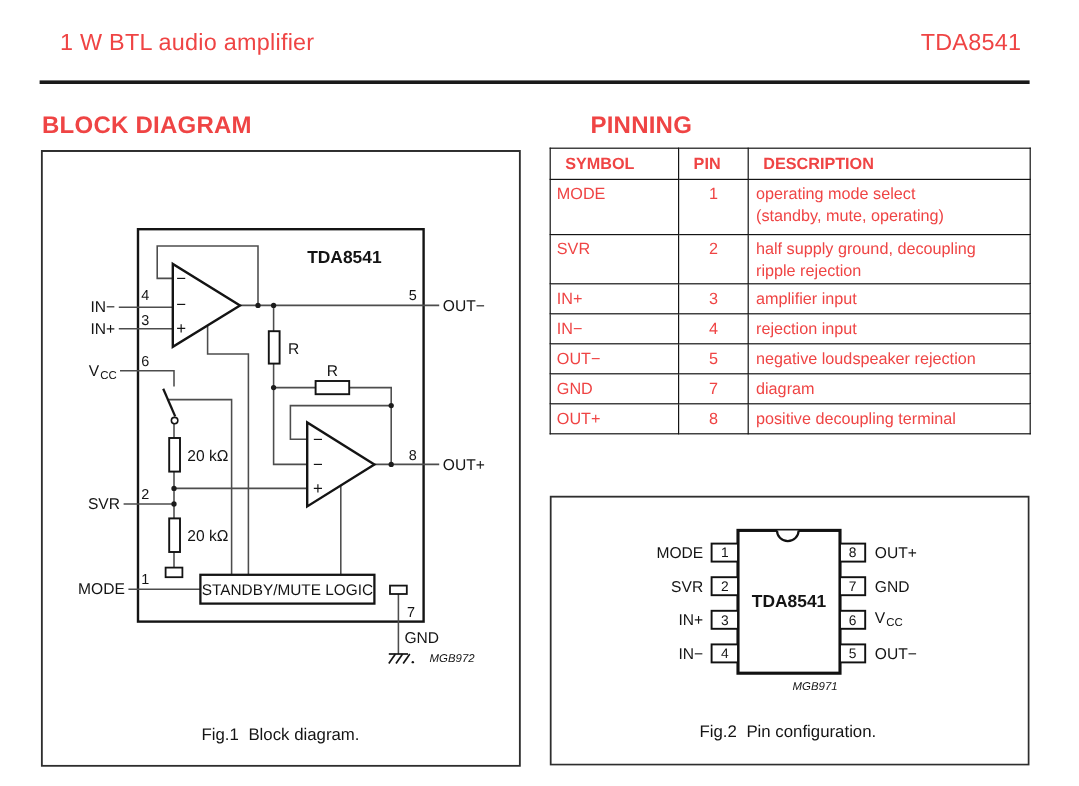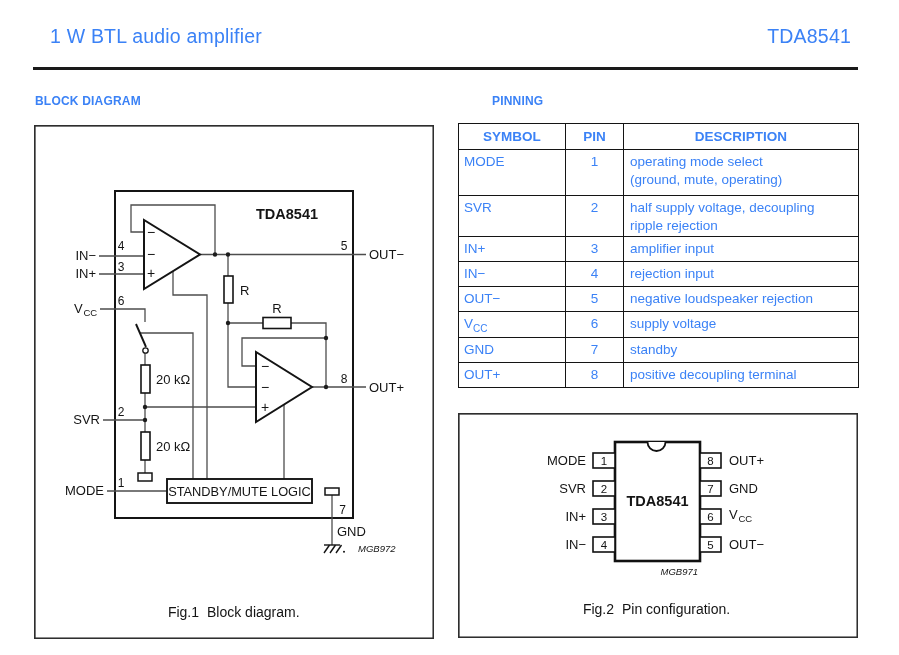--- a/index.html
+++ b/index.html
@@ -1,35 +1,35 @@
 <!DOCTYPE html>
 <html><head>
 <meta charset="utf-8">
 <style>
   html,body{margin:0;padding:0;background:#fff;}
   .page{
     position:relative;width:899px;height:655px;background:#fff;
-    font-family:"Liberation Sans","DejaVu Sans",sans-serif;color:#3b82f6;overflow:hidden;
+    font-family:"Liberation Sans","DejaVu Sans",sans-serif;color:#ef4444;overflow:hidden;
   }
   .doc-title{position:absolute;left:50px;top:25px;font-size:19.5px;letter-spacing:.2px;}
   .part-number{position:absolute;right:48px;top:25px;font-size:19.5px;letter-spacing:.2px;}
   .header-rule{position:absolute;left:33px;top:67px;width:825px;height:3px;background:#1a1a1a;}
-  .section-heading{position:absolute;top:94px;font-size:12px;font-weight:bold;letter-spacing:.2px;}
+  .section-heading{position:absolute;top:94px;font-size:20px;font-weight:bold;letter-spacing:.2px;}
   .section-heading.left{left:35px;}
   .section-heading.right{left:457px;padding-left:35px;}
   svg{position:absolute;}
   svg text{font-family:"Liberation Sans","DejaVu Sans",sans-serif;fill:#141414;}
   .pinning-table{
     position:absolute;left:458px;top:123px;width:400px;
     border-collapse:collapse;table-layout:fixed;font-size:13.5px;line-height:1.3;
   }
   .pinning-table th,.pinning-table td{
     border:1.6px solid #141414;vertical-align:top;padding:3px 4px 2px 5px;
   }
-  .pinning-table th{font-weight:bold;text-align:center;height:21px;vertical-align:middle;padding:2px 2px;}
+  .pinning-table th{font-weight:bold;text-align:left;height:21px;vertical-align:middle;padding:2px 12px;}
   .pinning-table td.pin{text-align:center;padding-left:2px;padding-right:2px;}
   .pinning-table td{height:19px;}
   .pinning-table tr.tall2 td{height:40px;}
   .pinning-table tr.tall1 td{height:34px;}
   .pinning-table td.desc{padding-left:6px;margin-left:48px;}
   sub{font-size:10px;}
 </style>
 </head>
 <body>
 
@@ -158,55 +158,50 @@
         <tr>
       <th>SYMBOL</th>
       <th>PIN</th>
       <th>DESCRIPTION</th>
     </tr>
     <tr class="tall2">
       <td>MODE</td>
       <td class="pin">1</td>
       <td class="desc">
         <div>operating mode select</div>
-        <div>(ground, mute, operating)</div>
+        <div>(standby, mute, operating)</div>
       </td>
     </tr>
     <tr class="tall1">
       <td>SVR</td>
       <td class="pin">2</td>
       <td class="desc">
-        <div>half supply voltage, decoupling</div>
+        <div>half supply ground, decoupling</div>
         <div>ripple rejection</div>
       </td>
     </tr>
     <tr>
       <td>IN+</td>
       <td class="pin">3</td>
       <td class="desc">amplifier input</td>
     </tr>
     <tr>
       <td>IN−</td>
       <td class="pin">4</td>
       <td class="desc">rejection input</td>
     </tr>
     <tr>
       <td>OUT−</td>
       <td class="pin">5</td>
       <td class="desc">negative loudspeaker rejection</td>
     </tr>
     <tr>
-      <td><span>V</span><sub>CC</sub></td>
-      <td class="pin">6</td>
-      <td class="desc">supply voltage</td>
-    </tr>
-    <tr>
       <td>GND</td>
       <td class="pin">7</td>
-      <td class="desc">standby</td>
+      <td class="desc">diagram</td>
     </tr>
     <tr>
       <td>OUT+</td>
       <td class="pin">8</td>
       <td class="desc">positive decoupling terminal</td>
     </tr>
   </tbody>
     </table>
 
   <svg style="left:458px;top:413px;" width="400" height="225" viewBox="458 413 400 225">

